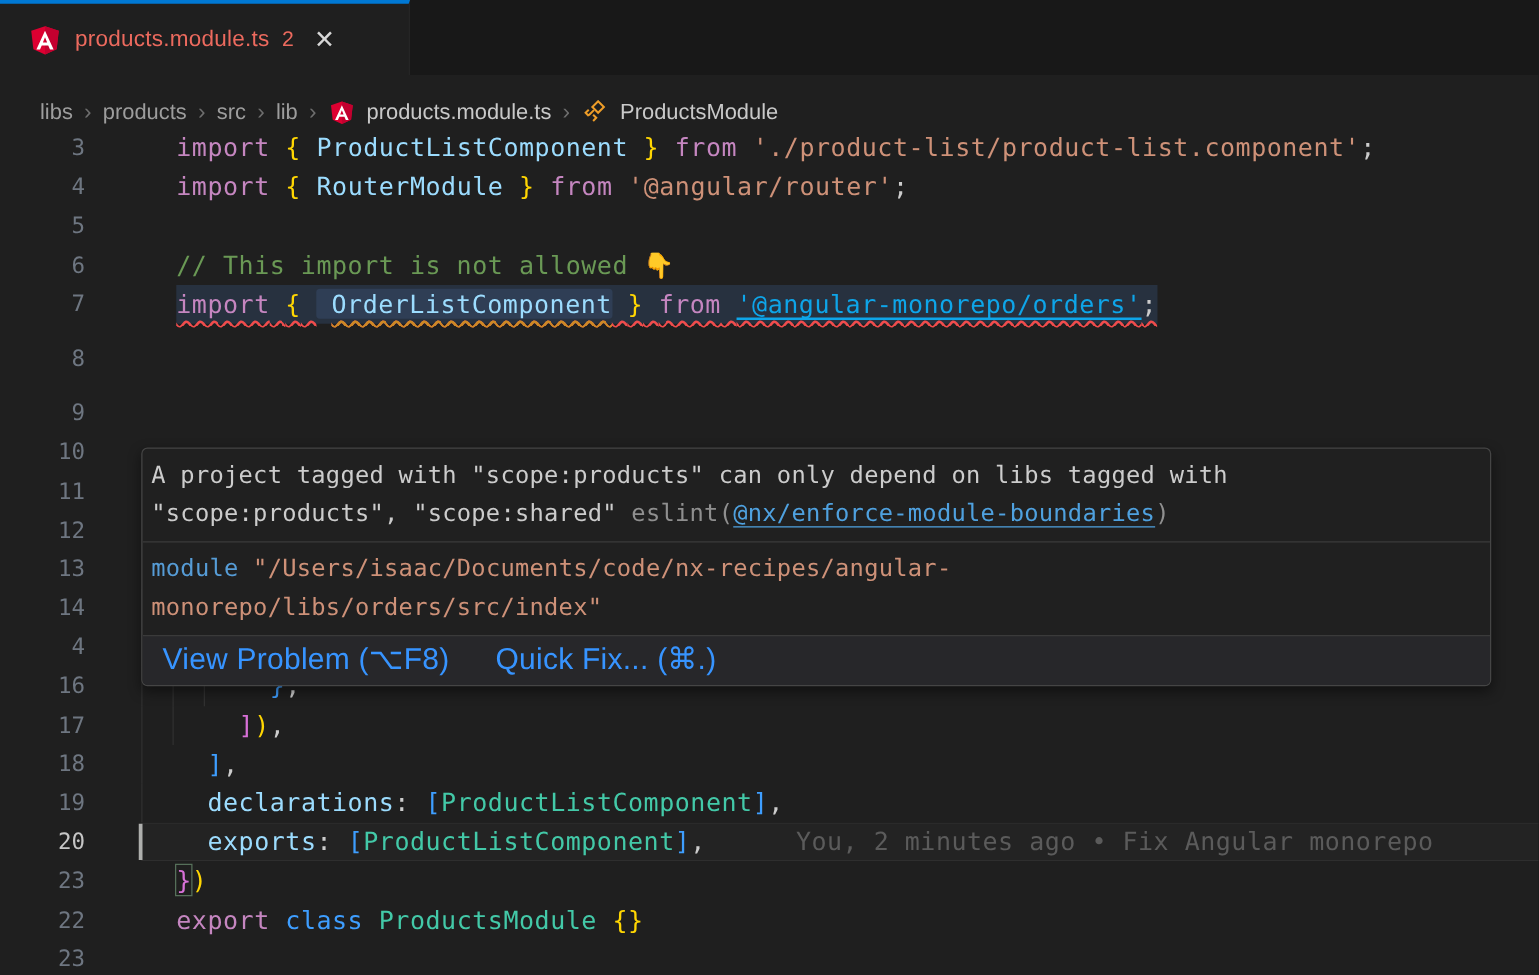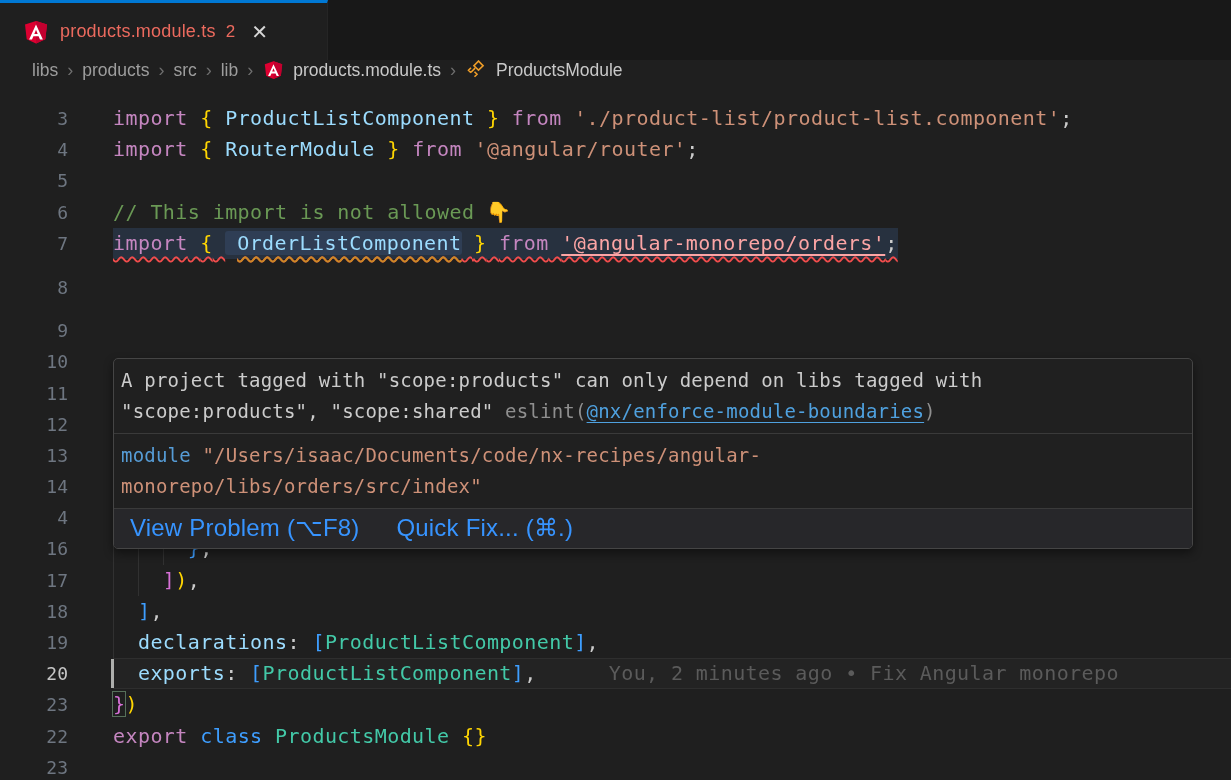--- a/index.html
+++ b/index.html
@@ -16,21 +16,21 @@
     background:#1f1f1f; border-top:3px solid #0078d4; border-right:1px solid #252525;
     display:flex; align-items:center; padding:0 14px 0 24px; cursor:pointer;
   }
   .tab .ng-icon { width:24px; height:26px; margin-right:12px; flex:none; }
   .tab-label { color:#ec6a5e; font-size:18px; letter-spacing:.2px; }
   .tab-badge { color:#ec6a5e; font-size:17px; margin-left:10px; }
   .tab-close { color:#d7d7d7; font-size:20px; margin-left:16px; cursor:pointer; line-height:1; }
   
   .crumbs {
     position:absolute; top:60px; left:0; width:1231px; height:40px; background:#1f1f1f;
-    display:flex; align-items:flex-start; padding-left:30px; font-size:17.5px; color:#9d9d9d;
+    display:flex; align-items:flex-end; padding-left:30px; font-size:17.5px; color:#9d9d9d;
   }
   .crumb { margin:0 2px; cursor:pointer; }
   .crumb.bright { color:#c9c9c9; }
   .crumb-sep { color:#6e6e6e; margin:0 7px; font-size:18px; }
   .crumbs .ng-icon { width:19px; height:20px; margin:0 8px 0 4px; }
   .cls-icon { width:20px; height:20px; margin:0 7px 0 4px; }
   
   .editor { position:absolute; top:100px; left:0; width:1231px; height:680px; background:#1f1f1f; padding-top:3px; }
   .row { display:flex; height:31.2px; line-height:31.2px; position:relative; }
   .row[data-ln="8"] { margin-top:13px; }
@@ -40,27 +40,27 @@
     font-family:"DejaVu Sans Mono","Liberation Mono",monospace;
     font-size:18px; color:#6e7681; user-select:none;
   }
   .row.cur .ln { color:#c6c6c6; }
   .code {
     position:relative; flex:1; white-space:pre;
     font-family:"DejaVu Sans Mono","Liberation Mono",monospace;
     font-size:20px; letter-spacing:.42px; color:#cccccc;
   }
   .row.cur .code { background:#232323; box-shadow:inset 0 1px 0 #2e2e2e, inset 0 -1px 0 #2e2e2e; }
-  .txt { white-space:pre; }
+  .txt { white-space:pre;margin-left:28px; }
   
   .kw { color:#c586c0; } .y { color:#ffd602; } .v { color:#9cdcfe; }
   .t { color:#43c9a8; } .s { color:#ce9178; } .b { color:#3e9eff; }
   .m { color:#d670d6; } .c { color:#6a9955; } .w { color:#cccccc; }
   .emoji { color:#ffd602; }
-  .link { color:#fca5a5; text-decoration:underline; text-decoration-thickness:1.5px; text-underline-offset:4px; }
+  .link { color:#0ea5e9; text-decoration:underline; text-decoration-thickness:1.5px; text-underline-offset:4px; }
   
   .selbg { background:#27313f; display:inline-block; }
   .rsq { text-decoration:underline wavy #f14c4c; text-decoration-thickness:2px; text-underline-offset:6px; text-decoration-skip-ink:none; }
   .osq { text-decoration:underline wavy #cc8a24; text-decoration-thickness:2px; text-underline-offset:6px; text-decoration-skip-ink:none; }
   .occ { background:#2f3e55; border-radius:3px;padding-left:12px; }
   
   .g { position:absolute; top:0; bottom:0; width:1px; background:#313131; }
   .caret { position:absolute; left:-2px; top:1px; bottom:1px; width:3px; background:#aeafad; z-index:3; }
   .bm { outline:1px solid #56705a; outline-offset:0px; }
   .blame { color:#5b5b5b; margin-left:72px; letter-spacing:.4px;text-align:right; }

